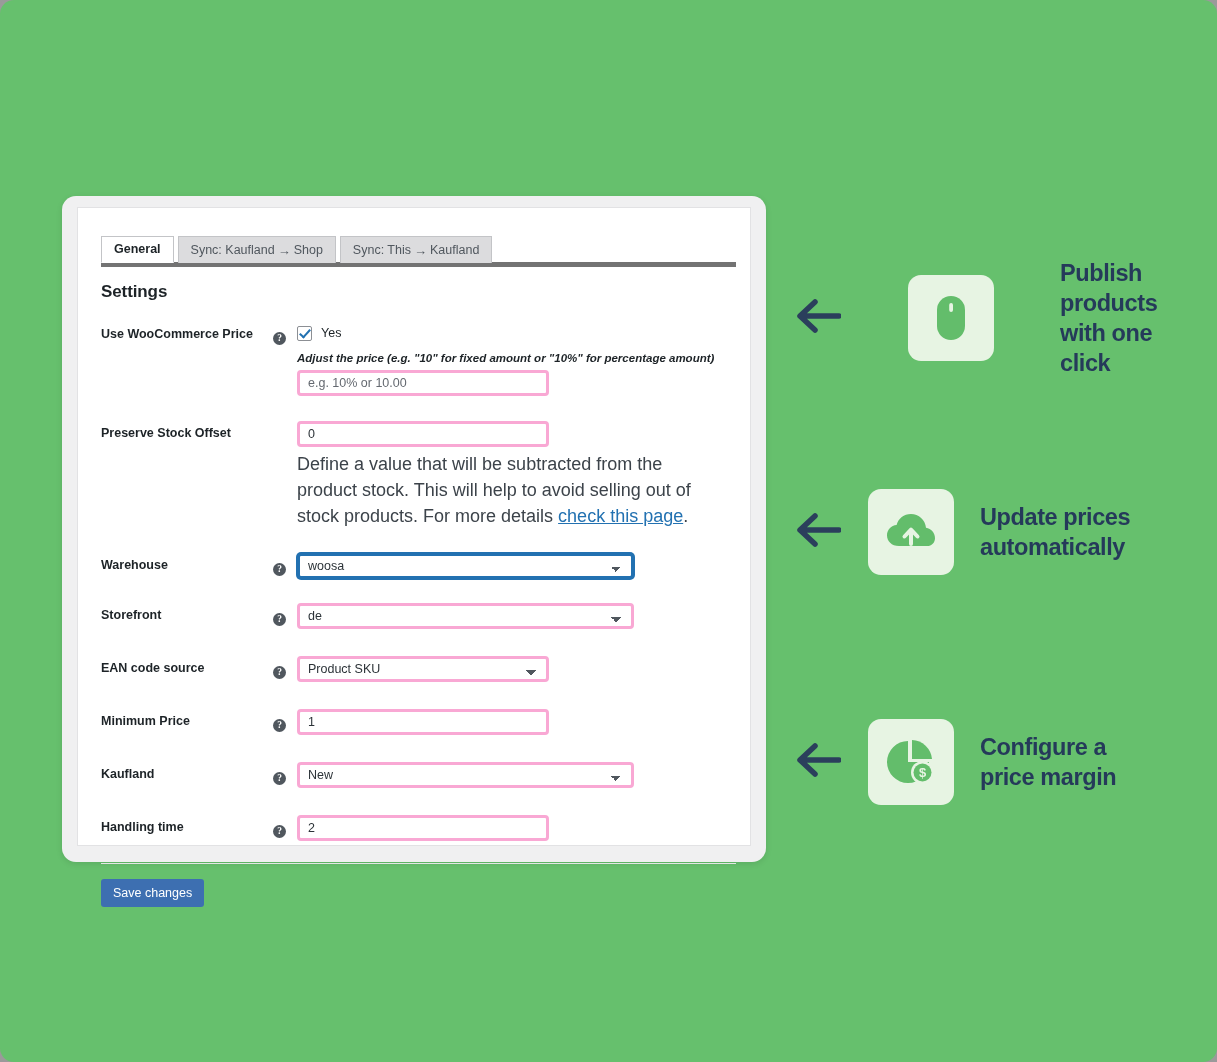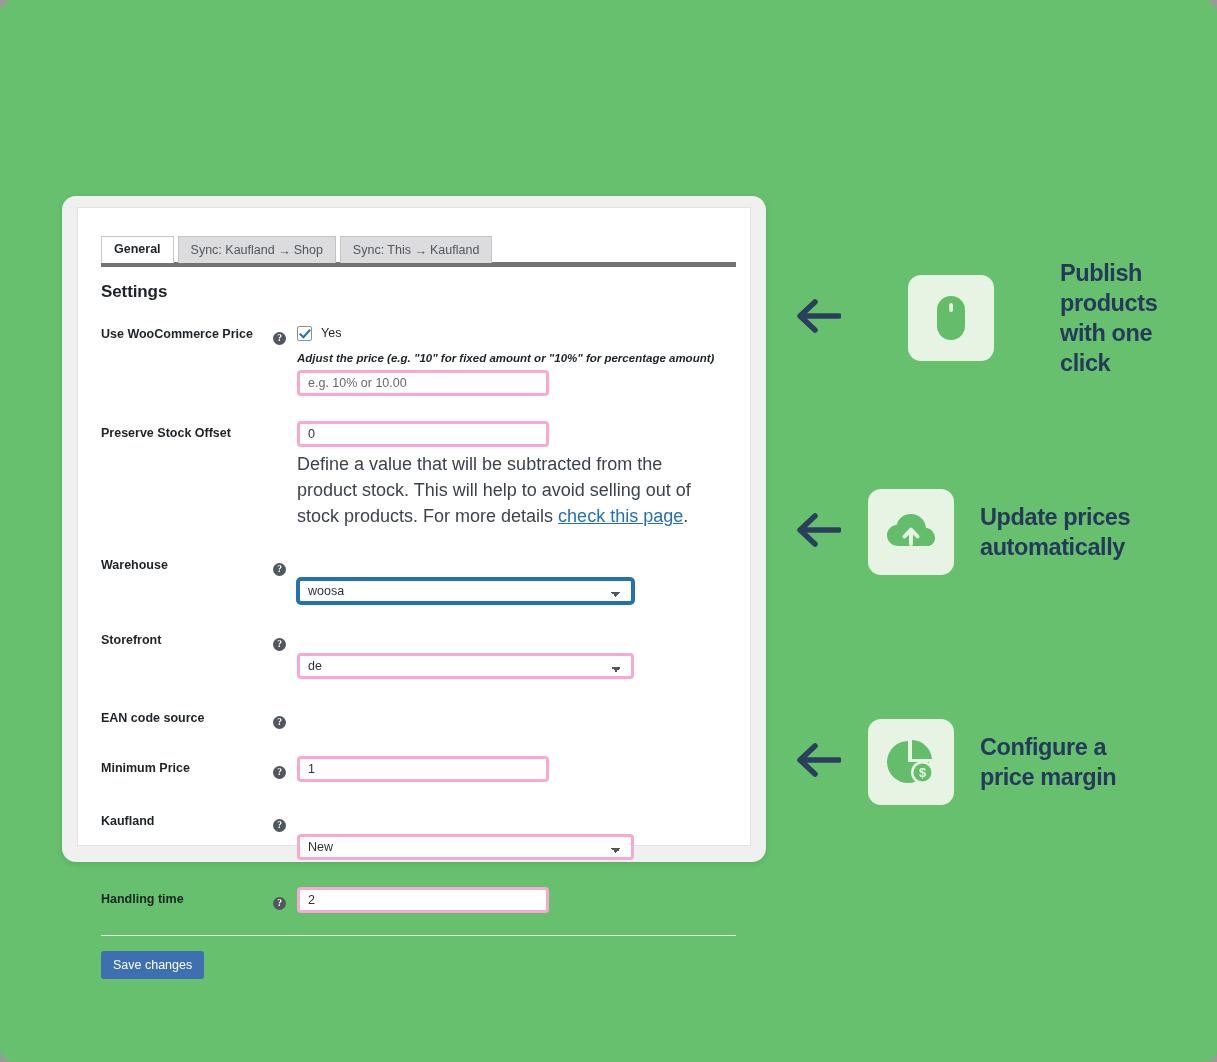--- a/index.html
+++ b/index.html
@@ -195,21 +195,20 @@
     -webkit-appearance: none;
     padding-right: 26px;
     background-image:
       linear-gradient(45deg, transparent 50%, #50575e 50%),
       linear-gradient(135deg, #50575e 50%, transparent 50%);
     background-position:
       calc(100% - 15px) 11px,
       calc(100% - 10px) 11px;
     background-size: 5px 5px, 5px 5px;
     background-repeat: no-repeat;
-    margin-top: 25px;
   }
   select.sel.focused {
     border-color: #2271b1;
     box-shadow: 0 0 0 1px #2271b1;
   }
 
   .divider {
     border-top: 1px solid #e5e5e5;
     margin-top: 22px;
   }
@@ -337,20 +336,25 @@
             </select>
           </div>
         </div>
 
         
         <div class="frow" style="margin-top:27px;">
           <div class="flabel">EAN code source</div>
           <div class="fhelp">
             <span class="help-icon">?</span>
           </div>
+          <div class="fcontrol">
+            <select class="sel w250">
+              <option>Product SKU</option>
+            </select>
+          </div>
         </div>
 
         
         <div class="frow" style="margin-top:27px;">
           <div class="flabel">Minimum Price</div>
           <div class="fhelp">
             <span class="help-icon">?</span>
           </div>
           <div class="fcontrol">
             <input class="txt w250" type="text" value="1" style="">

